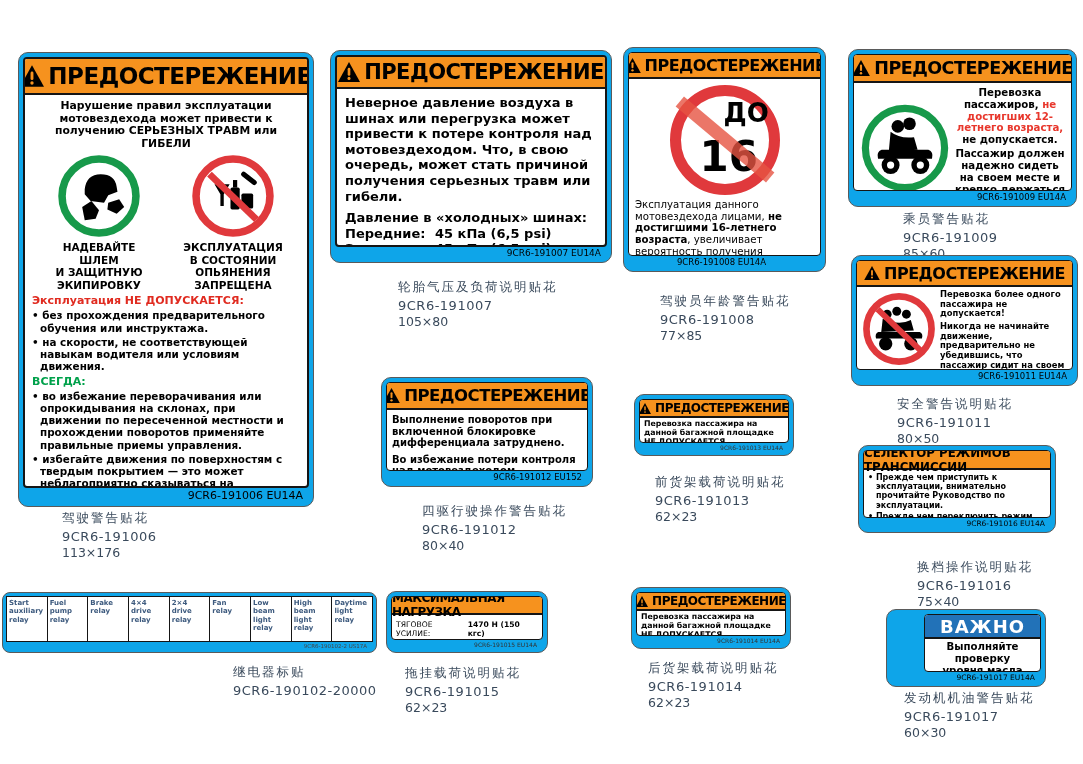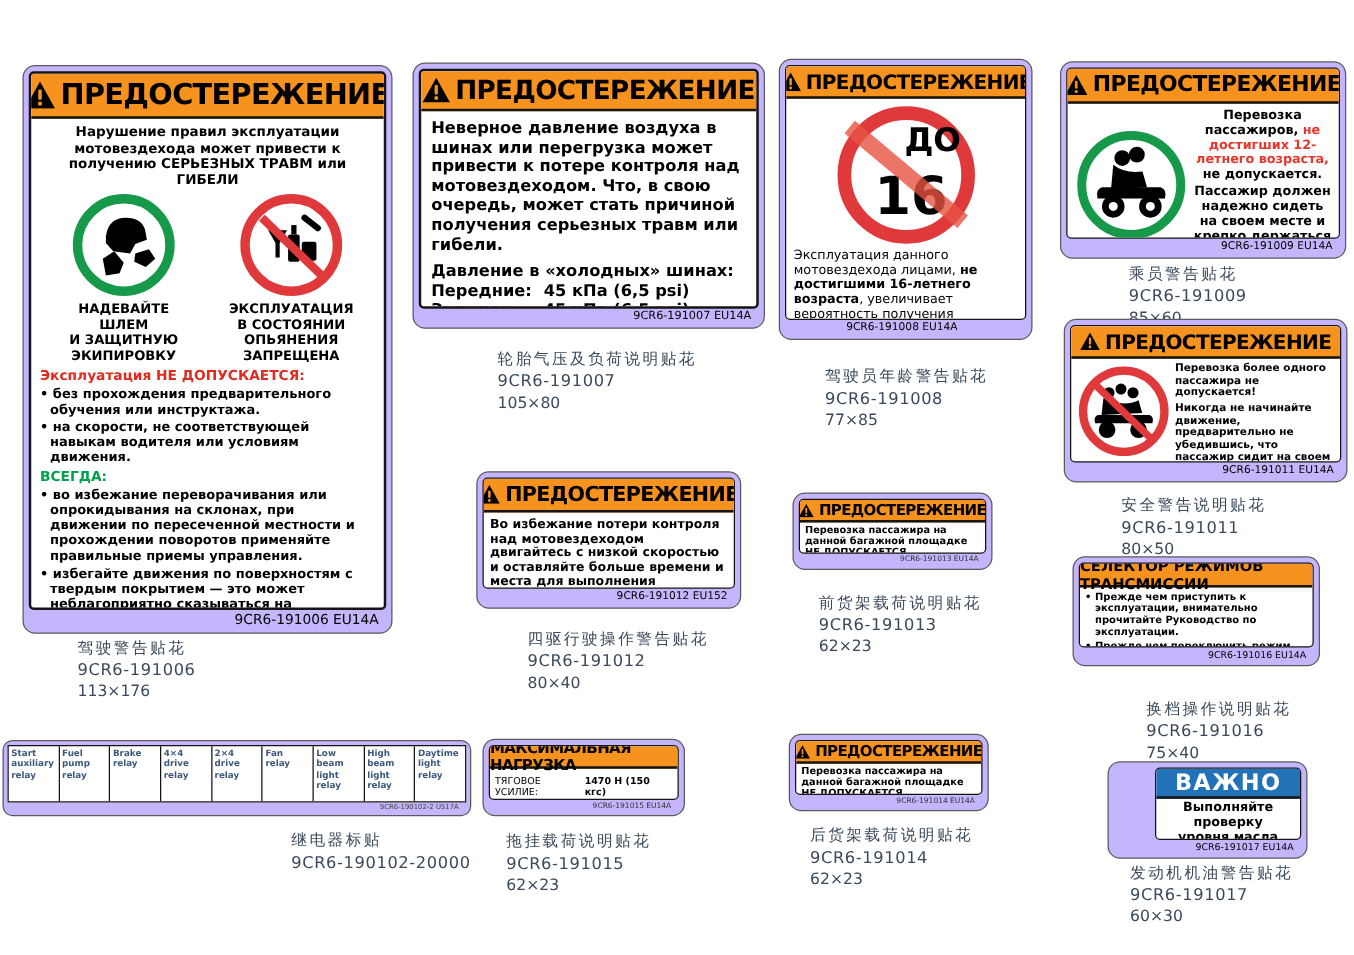--- a/index.html
+++ b/index.html
@@ -1,21 +1,21 @@
 <!DOCTYPE html>
 <html><head>
 <meta charset="utf-8">
 <style>
   html,body{margin:0;padding:0;background:#fff;}
   body{font-family:"DejaVu Sans","Liberation Sans",sans-serif;color:#000;}
   #canvas{position:relative;width:1083px;height:764px;background:#fff;overflow:hidden;}
   .title{position:absolute;left:8px;top:2px;font-size:22px;font-weight:700;letter-spacing:1px;color:#000;}
 
   
-  .diecut{position:absolute;border:1px solid #5a5a5a;border-radius:10px;background:#c4b5fd;
+  .diecut{position:absolute;border:1px solid #5a5a5a;border-radius:10px;background:#0ea5e9;
           padding:4px;box-sizing:border-box;display:flex;flex-direction:column;}
   .labelbox{border:2px solid #151515;border-radius:4px;background:#fff;flex:1;display:flex;
             flex-direction:column;overflow:hidden;}
   .thin .labelbox{border-width:1.5px;}
   .lab-header{background:#F6921E;border-bottom:2px solid #151515;display:flex;align-items:center;
               justify-content:center;gap:4px;font-weight:800;color:#000;letter-spacing:-0.5px;
               flex:0 0 auto;}
   .lab-header.blue{background:#2272B8;color:#fff;}
   .tri{display:inline-flex;align-items:center;}
   .tri svg{display:block;}
@@ -395,20 +395,21 @@
         <span class="tri">
           <svg width="17" height="15" viewBox="0 0 100 90">
               <path d="M50 0 L100 90 L0 90 Z" fill="#000"></path>
               <rect x="44" y="26" width="12" height="36" rx="6" fill="#F6921E"></rect>
               <circle cx="50" cy="74" r="7" fill="#F6921E"></circle>
             </svg>
         </span>
         <span>ПРЕДОСТЕРЕЖЕНИЕ</span>
       </div>
       <div class="lab-body">
+        <p>Выполнение поворотов при включенной блокировке дифференциала затруднено.</p>
         <p>Во избежание потери контроля над мотовездеходом двигайтесь с низкой скоростью и оставляйте больше времени и места для выполнения маневров.</p>
       </div>
     </div>
     <div class="part-row">9CR6-191012  EU152</div>
   </div>
   <div class="caption" style="left:422px;top:503px;">
     <div class="cap-name">四驱行驶操作警告贴花</div>
     <div class="cap-code">9CR6-191012</div>
     <div class="cap-size">80×40</div>
   </div>

